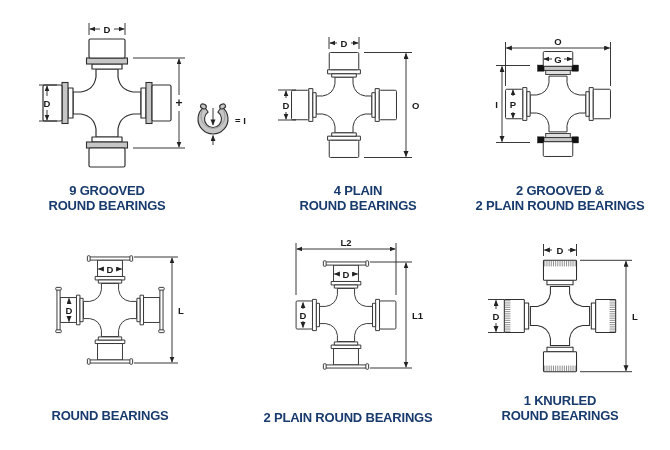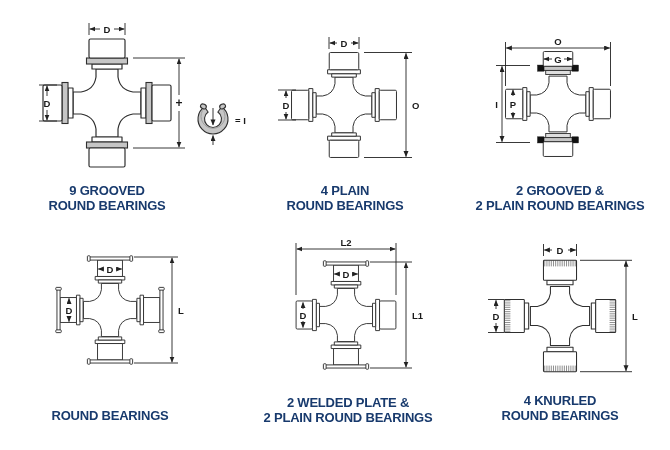--- a/index.html
+++ b/index.html
@@ -135,21 +135,21 @@
       <line class="dim" x1="34" y1="88" x2="34" y2="80.8" marker-end="url(#ah)"></line>
       <line class="dim" x1="34" y1="102" x2="34" y2="109.2" marker-end="url(#ah)"></line>
       <text class="dimtext" x="34" y="95" text-anchor="middle" dominant-baseline="central">D</text>
     </g>
     <g>
       <path class="dim" d="M112 42.5 H160 M112 147.5 H160"></path>
       <line class="dim" x1="154" y1="43.3" x2="154" y2="146.7" marker-start="url(#ah)" marker-end="url(#ah)"></line>
       <text class="dimtext" x="160" y="95" text-anchor="start" dominant-baseline="central">O</text>
     </g>
   </svg>
-  <div class="caption" style="left:215px;top:183px">
+  <div class="caption" style="left:228px;top:183px">
     <span>4 PLAIN</span><br>
     <span>ROUND BEARINGS</span>
   </div>
 
   <svg class="diag-svg" style="left:462px;top:8px" width="196" height="170" viewBox="0 0 196 170">
     <g transform="translate(96,96)">
       <g transform="scale(0.82)">
         <use href="#cross-body"></use>
         <use href="#arm-grooveblk"></use>
         <use href="#arm-plain" transform="rotate(90)"></use>
@@ -239,21 +239,21 @@
       <line class="dim" x1="51" y1="93" x2="51" y2="99.5" marker-end="url(#ah)"></line>
       <text class="dimtext" x="51" y="87" text-anchor="middle" dominant-baseline="central">D</text>
     </g>
     <g>
       <path class="dim" d="M118 34 H160 M118 140 H160"></path>
       <line class="dim" x1="154" y1="34.8" x2="154" y2="139.2" marker-start="url(#ah)" marker-end="url(#ah)"></line>
       <text class="dimtext" x="160" y="87" text-anchor="start" dominant-baseline="central">L1</text>
     </g>
   </svg>
   <div class="caption" style="left:218px;top:395px">
-    <span>2 WELDED PLATE &amp;</span><br>
+    <br>
     <span>2 PLAIN ROUND BEARINGS</span>
   </div>
 
   <svg class="diag-svg" style="left:464px;top:228px" width="196" height="172" viewBox="0 0 196 172">
     <g transform="translate(96,88)">
       <g transform="scale(0.87)">
         <use href="#cross-body"></use>
         <use href="#arm-knurled"></use>
         <use href="#arm-knurled" transform="rotate(90)"></use>
         <use href="#arm-knurled" transform="rotate(180)"></use>
@@ -272,17 +272,17 @@
       <line class="dim" x1="32" y1="95" x2="32" y2="103.7" marker-end="url(#ah)"></line>
       <text class="dimtext" x="32" y="88" text-anchor="middle" dominant-baseline="central">D</text>
     </g>
     <g>
       <path class="dim" d="M116 32.3 H168 M116 143.7 H168"></path>
       <line class="dim" x1="162" y1="33.1" x2="162" y2="142.9" marker-start="url(#ah)" marker-end="url(#ah)"></line>
       <text class="dimtext" x="168" y="88" text-anchor="start" dominant-baseline="central">L</text>
     </g>
   </svg>
   <div class="caption" style="left:430px;top:393px">
-    <span>4 KNURLED</span><br>
+    <span>1 KNURLED</span><br>
     <span>ROUND BEARINGS</span>
   </div>
 
 </div>
 
 </body></html>

